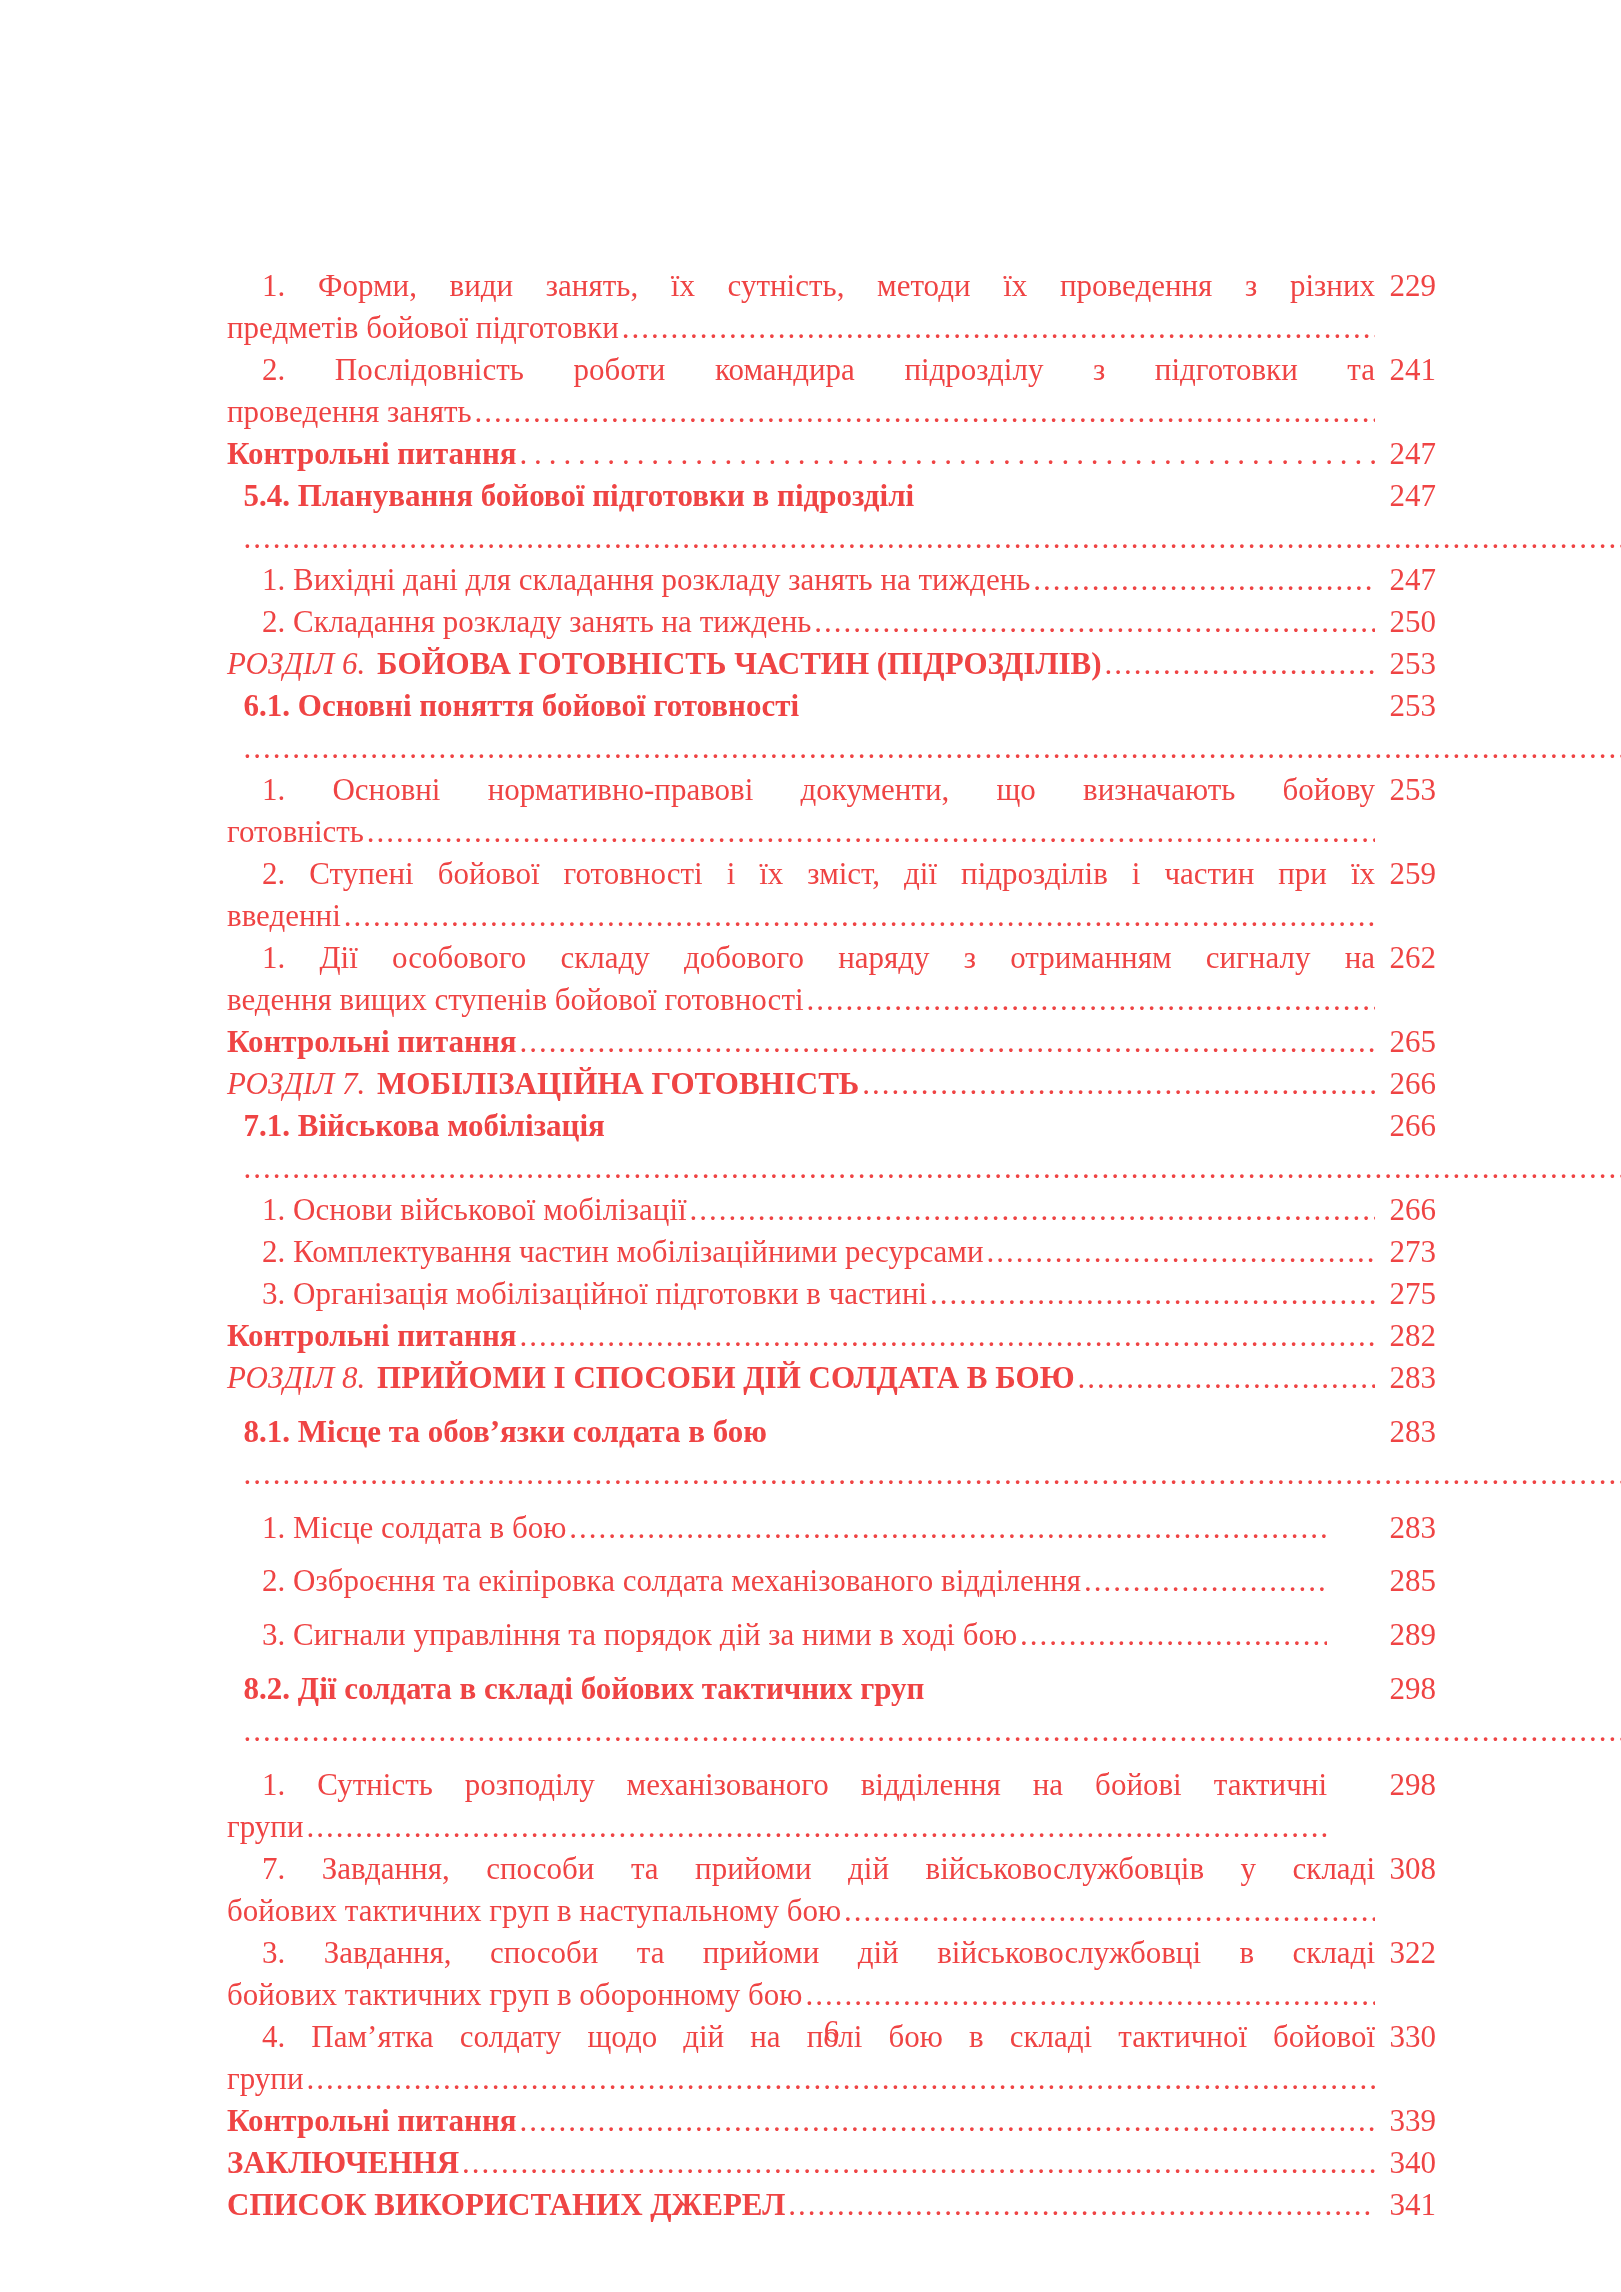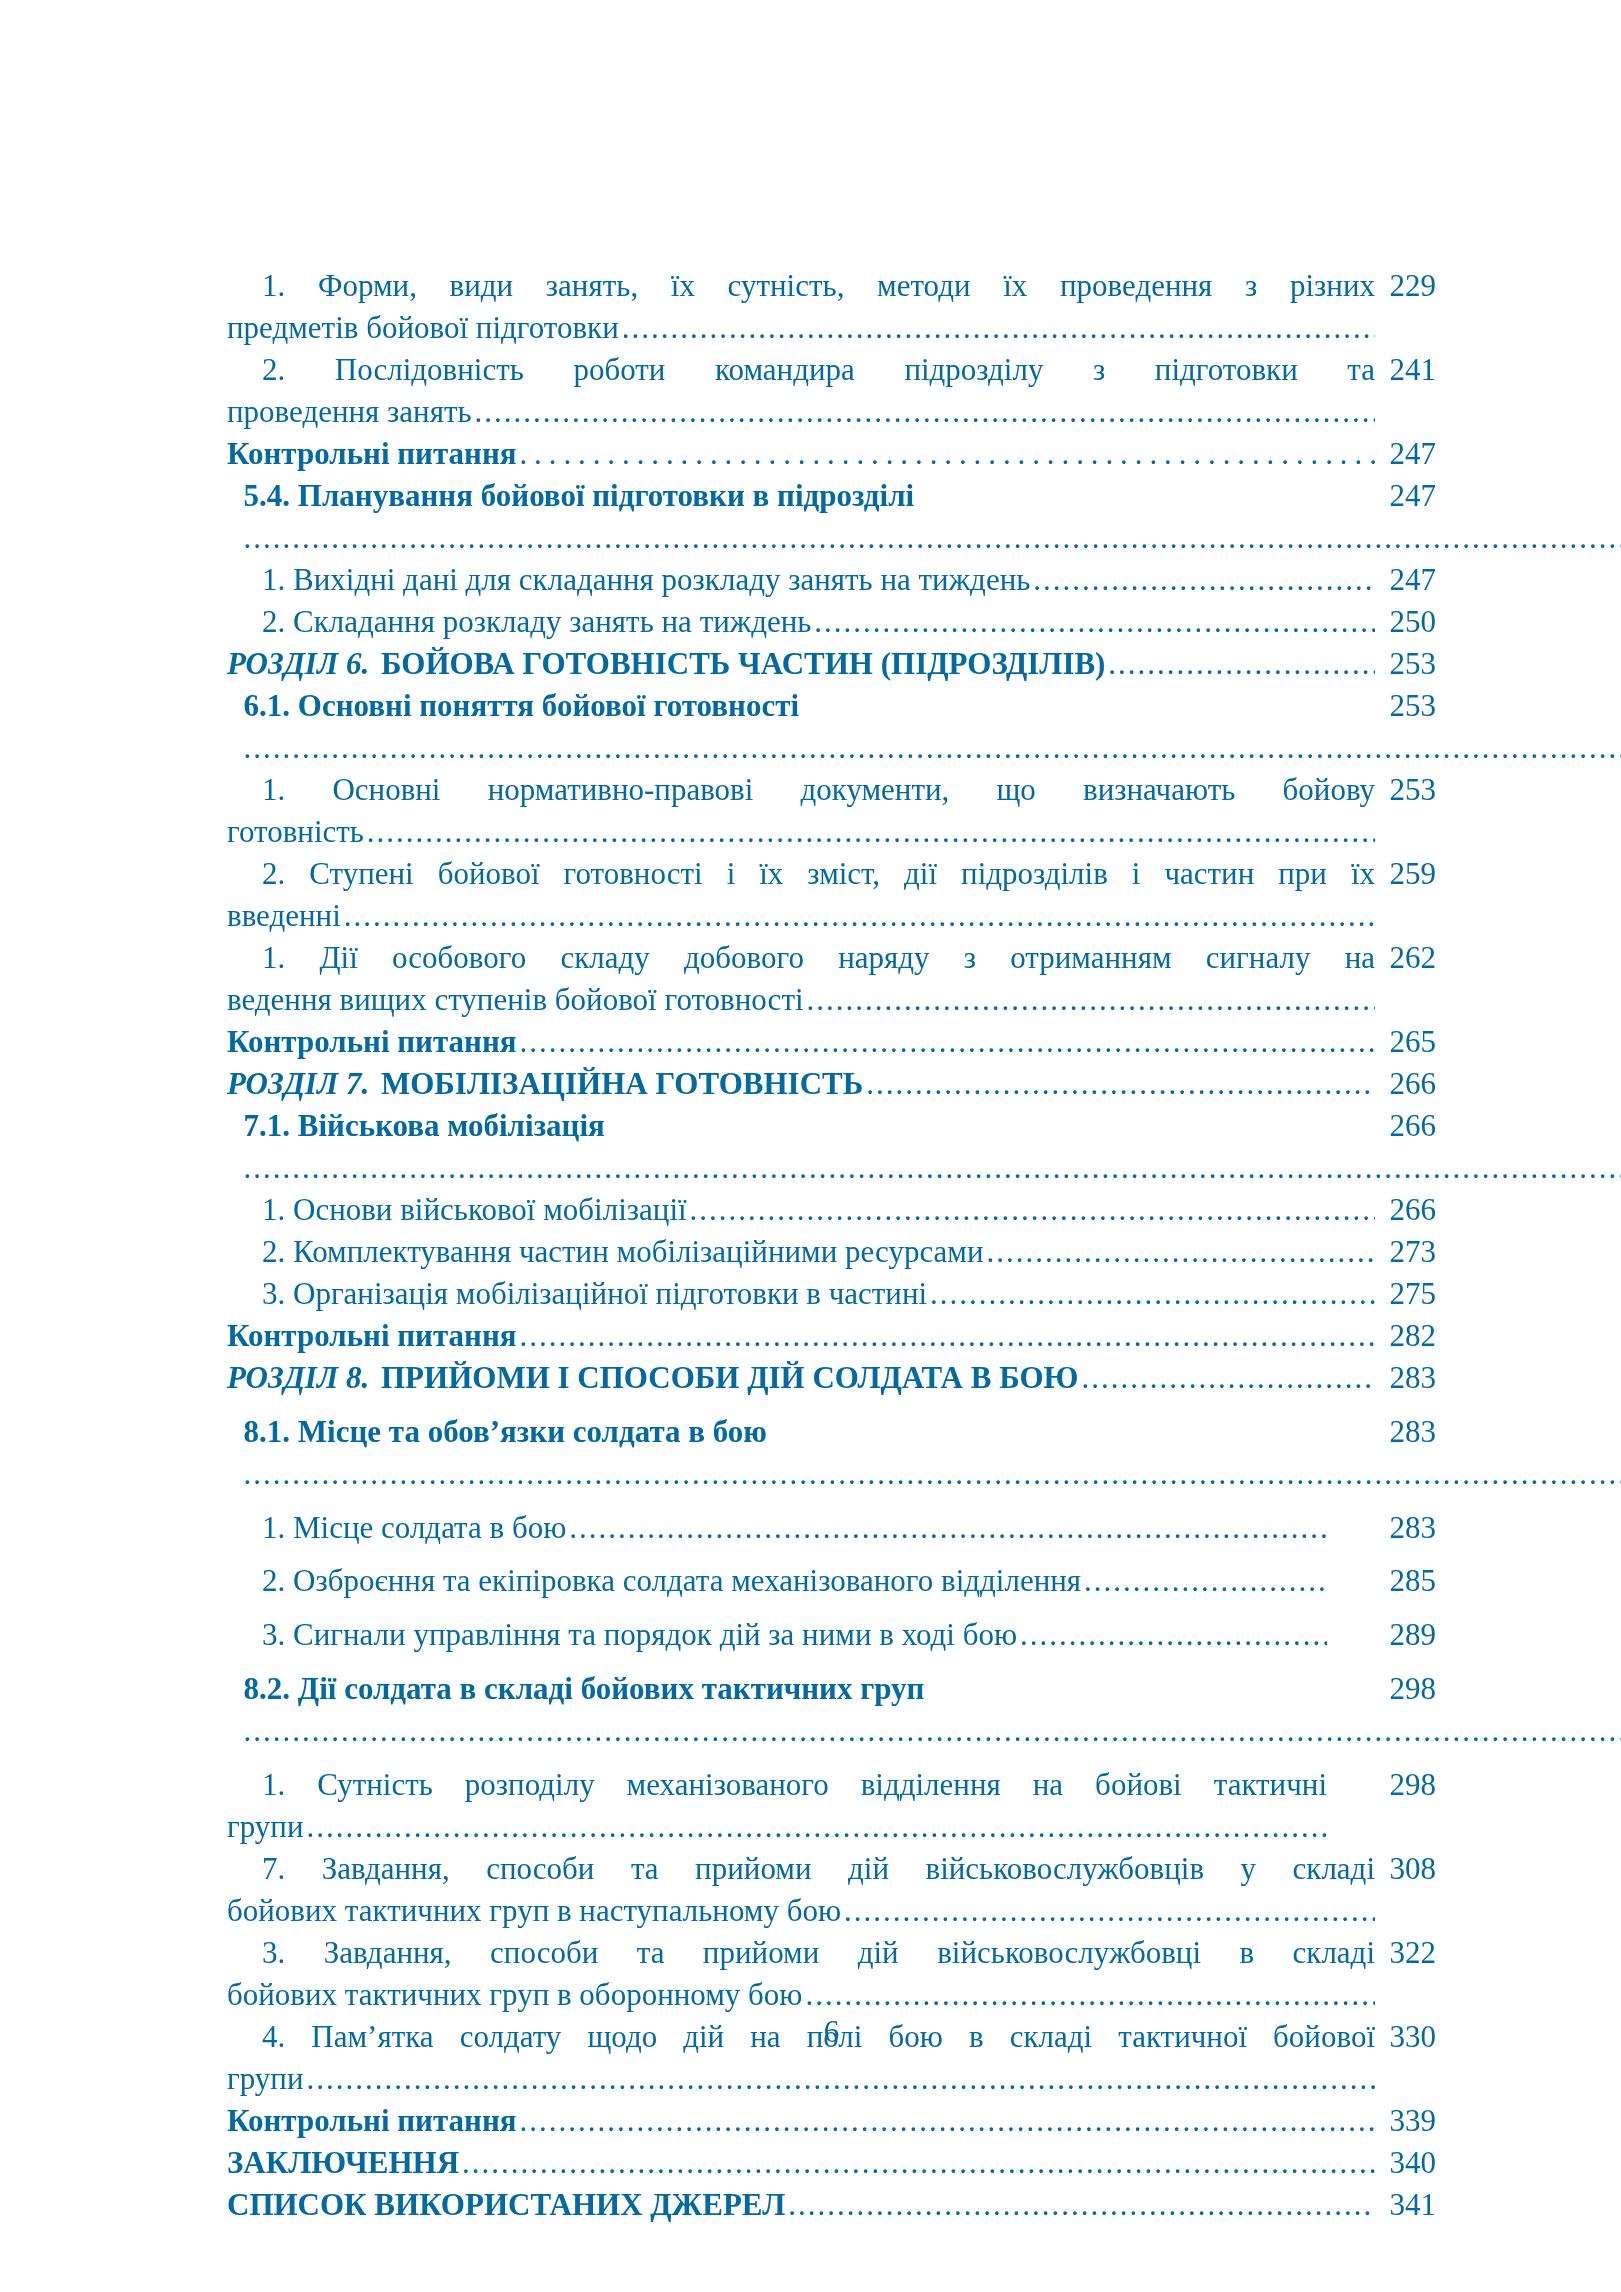--- a/index.html
+++ b/index.html
@@ -5,21 +5,21 @@
   html, body { margin: 0; padding: 0; background: #e8e8e8; }
   .page {
     position: relative;
     width: 1621px;
     height: 2293px;
     margin: 0 auto;
     background: #ffffff;
     font-family: "Liberation Serif", "DejaVu Serif", serif;
     font-size: 31px;
     line-height: 42px;
-    color: #0369a1;
+    color: #ef4444;
     overflow: hidden;
   }
   .toc {
     position: absolute;
     left: 227px;
     top: 265px;
     width: 1209px;
   }
   .entry { display: flex; align-items: flex-start; }
   .entry.spaced { margin-top: 11.8px; gap: 48px; }
@@ -53,21 +53,21 @@
   .dots.sparse { letter-spacing: 6.9px; }
   
   .style-item .first { padding-left: 35px; }
   .style-subsection .first { padding-left: 13.7px; flex-direction: column; }
   .style-control .first, .style-caps .first, .style-chapter .first { padding-left: 0; }
   
   .style-subsection .t, .style-control .t, .style-caps .t, .style-chapter .t,
   .style-subsection .jline, .style-control .jline, .style-caps .jline { font-weight: bold; }
   .style-chapter .prefix {
     font-style: italic;
-    font-weight: bold;
+    font-weight: normal;
     white-space: nowrap;
     padding-right: 11.8px;
   }
   .footer {
     position: absolute;
     left: 227px;
     top: 2011px;
     width: 1209px;
     text-align: center;
   }

